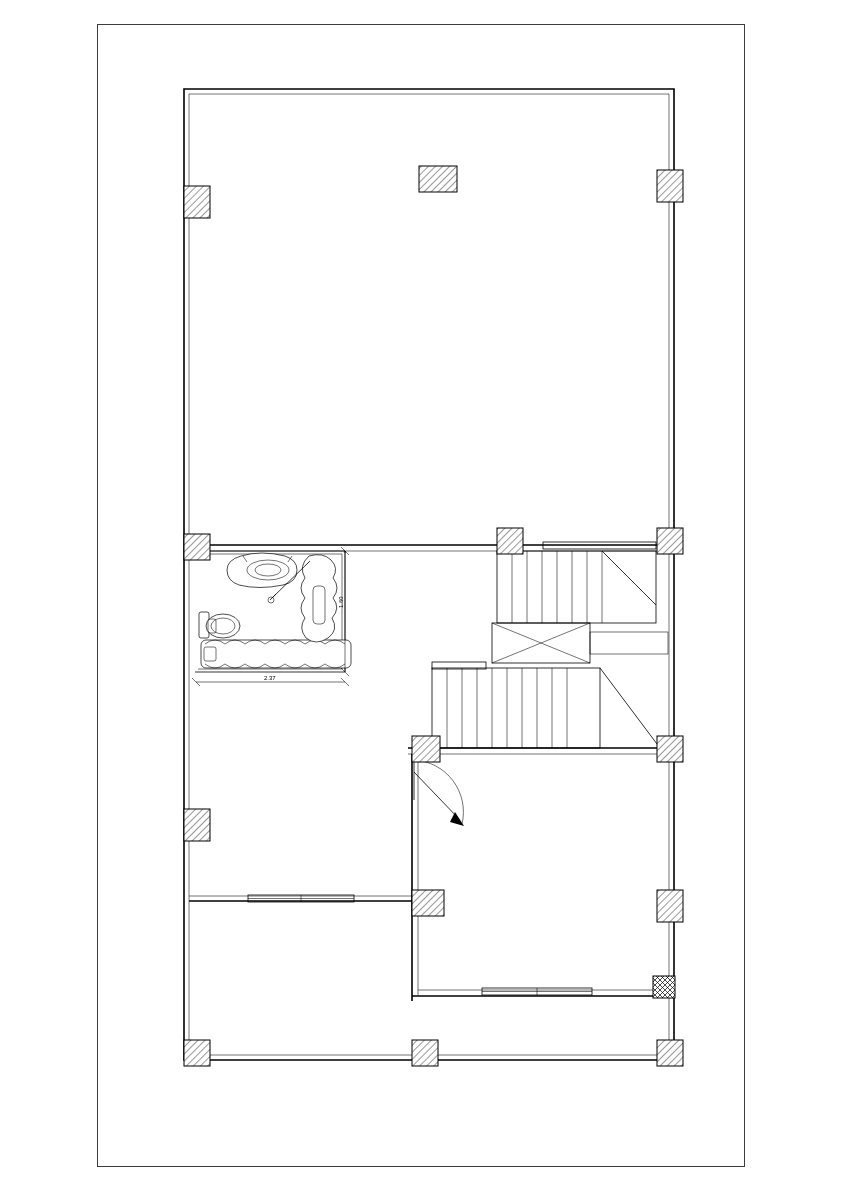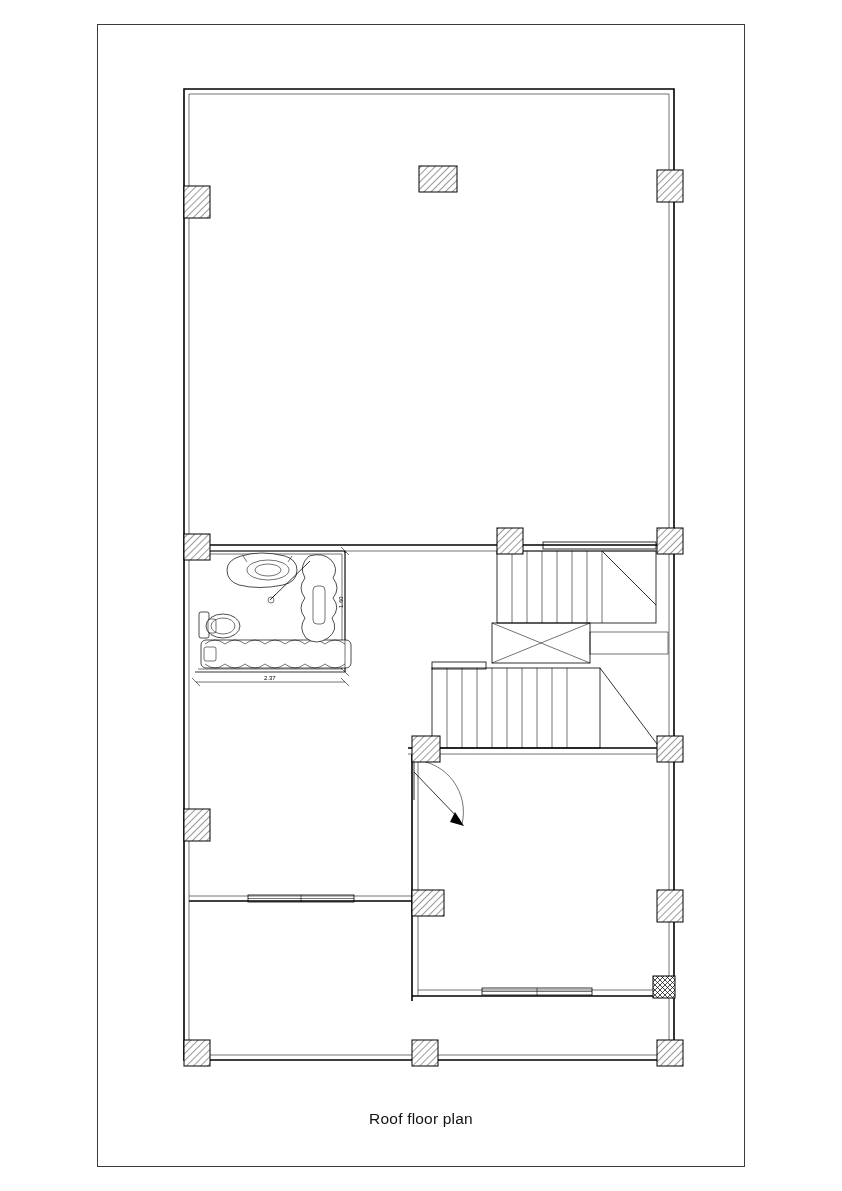--- a/index.html
+++ b/index.html
@@ -219,15 +219,14 @@
       <rect class="hatch-fill" x="412" y="890" width="32" height="26"></rect>
       <rect class="hatch-fill" x="657" y="890" width="26" height="32"></rect>
       <rect class="xhatch-fill" x="653" y="976" width="22" height="22"></rect>
 
       <rect class="hatch-fill" x="184" y="1040" width="26" height="26"></rect>
       <rect class="hatch-fill" x="412" y="1040" width="26" height="26"></rect>
       <rect class="hatch-fill" x="657" y="1040" width="26" height="26"></rect>
     </g>
   </svg>
 
-  <div id="plan-title">Roof floor plan</div>
 
 </div>
 
 </body></html>

